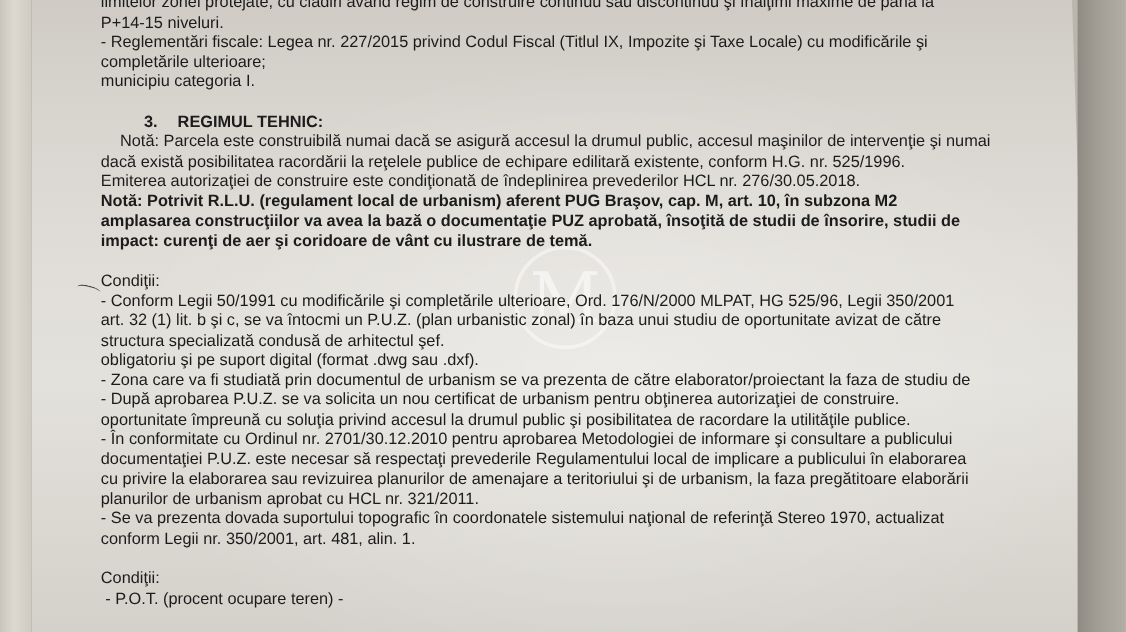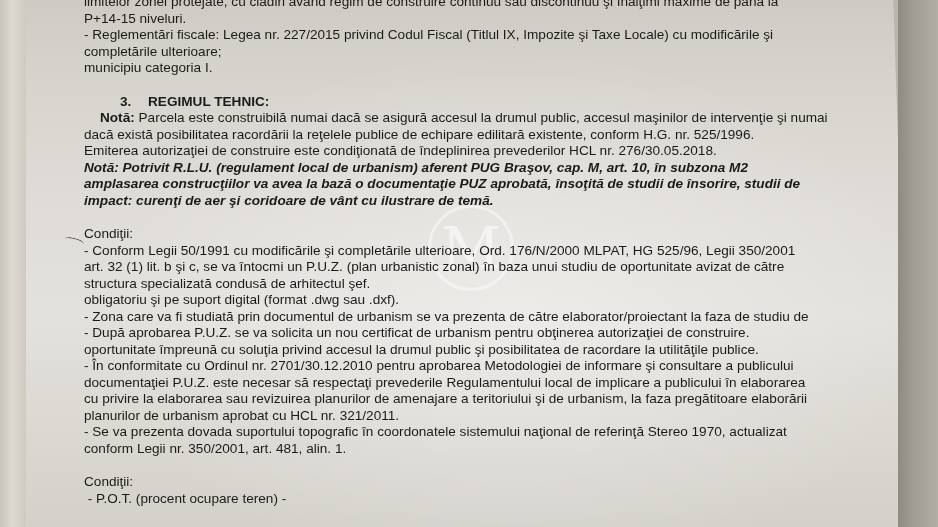--- a/index.html
+++ b/index.html
@@ -27,22 +27,22 @@
     background: linear-gradient(90deg, #8f8a82 0%, #a29d94 40%, #b3aea5 100%);
   }
   .content {
     position: absolute; left: 84px; top: -6px; width: 760px;
     color: #1b1b1b; font-size: 13.6px; line-height: 16.5px;
   }
   .line { white-space: nowrap; }
   .gap { height: 17px; }
   .heading { font-weight: bold; padding-left: 36px; }
   .heading .num { display: inline-block; width: 28px; }
-  .b { font-weight: bold; padding-left: 16px; }
-  .bi { font-weight: bold; font-style: italic; }
+  .b { font-weight: normal; padding-left: 16px; }
+  .bi { font-weight: bold; }
   .watermark {
     position: absolute; left: 428px; top: 205px; width: 80px; height: 80px;
     border: 3px solid rgba(255,255,255,0.45); border-radius: 50%;
     color: rgba(255,255,255,0.55); font-family: "DejaVu Serif", serif;
     font-size: 58px; line-height: 80px; text-align: center;
   }
   .pen-mark {
     position: absolute; left: 64px; top: 238px; width: 20px; height: 6px;
     border-top: 1.5px solid #444; border-radius: 50% 50% 0 0; transform: rotate(14deg);
   }

